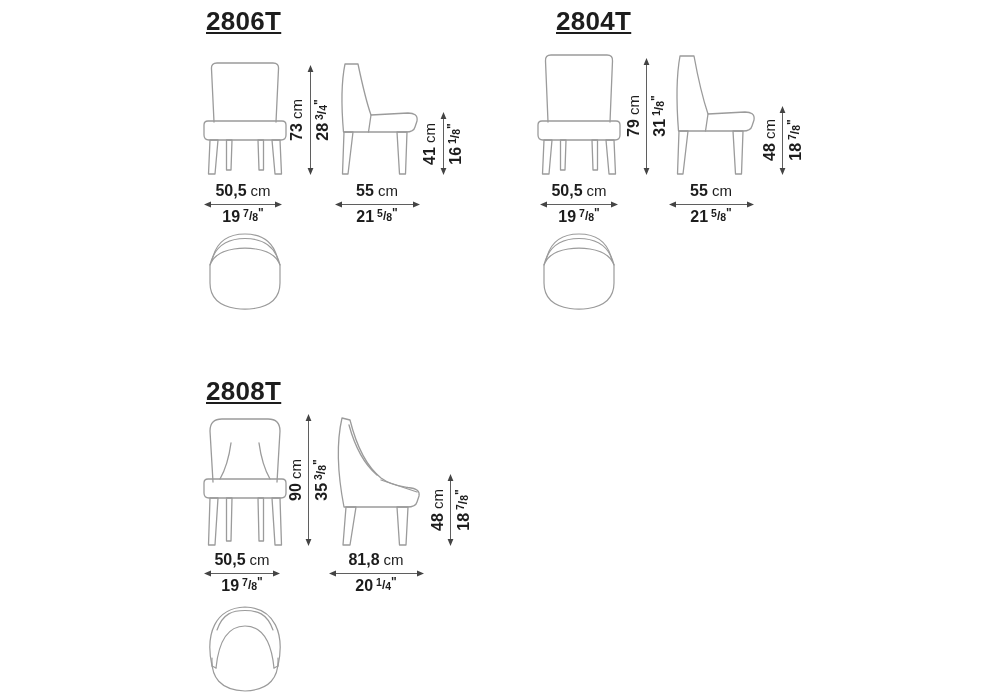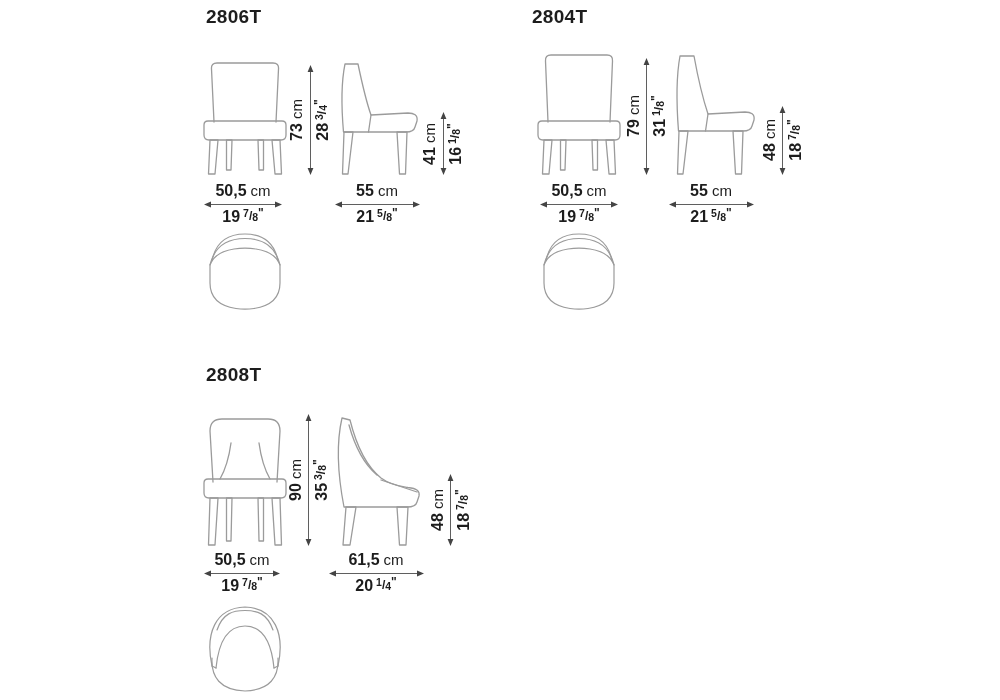--- a/index.html
+++ b/index.html
@@ -1,20 +1,20 @@
 <!DOCTYPE html>
 <html><head>
 <meta charset="utf-8">
 <style>
   html,body { margin:0; padding:0; background:#fff; }
   body { font-family:"Liberation Sans", sans-serif; color:#1d1d1d;
          -webkit-font-smoothing:antialiased; }
   #page { position:relative; width:1000px; height:700px; background:#ffffff; overflow:hidden; }
   .section { position:absolute; inset:0; }
-  .title { position:absolute; font-size:19px; font-weight:700; letter-spacing:.3px; }
+  .title { position:absolute; font-size:26px; font-weight:700; letter-spacing:.3px;text-decoration:underline; }
   .dw { position:absolute; }            
   .dim { position:absolute; }           
   .vtext { position:absolute; white-space:nowrap; transform:translate(-50%,-50%) rotate(-90deg); }
   .htext { position:absolute; white-space:nowrap; transform:translate(-50%,-50%); }
   .cmnum  { font-weight:700; font-size:16px; }
   .cmunit { font-size:15px; margin-left:4px; }
   .inwhole{ font-weight:700; font-size:16px; }
   .frac   { font-weight:700; font-size:10.5px; margin-left:3px; }
   .fnum   { vertical-align:5px; }
   .fslash { font-size:12px; vertical-align:2px; }
@@ -84,21 +84,21 @@
     <svg class="dw" style="left:204px; top:231px" width="82" height="82" viewBox="0 0 82 82">
       <g fill="none" stroke="#9b9b9b" stroke-width="1.2" stroke-linejoin="round" stroke-linecap="round">
         <path d="M8,30 C12,9 25,3 41,3 C57,3 70,9 74,30"></path>
         <path d="M6,34 C11,13 26,7.5 41,7.5 C56,7.5 71,13 76,34"></path>
         <path d="M6,34 C10,23 20,19.5 30,18 C37,17 45,17 52,18 C62,19.5 72,23 76,34 L76,52 C76,69 63,75.5 50,77.5 C44,78.4 38,78.4 32,77.5 C19,75.5 6,69 6,52 Z"></path>
       </g>
     </svg>
   </div>
 
   <div class="section">
-    <div class="title" style="left:532px; top:6px">2804T</div>
+    <div class="title" style="left:556px; top:6px">2804T</div>
 
     <svg class="dw" style="left:537px; top:51px" width="84" height="124" viewBox="0 0 84 124">
       <g fill="none" stroke="#9b9b9b" stroke-width="1.3" stroke-linejoin="round" stroke-linecap="round">
         <path d="M11,71 L8.5,10 Q8,4 14,4 L70,4 Q76,4 75.5,10 L73,71"></path>
         <path d="M5,70 L79,70 Q83,70 83,74 L83,84 Q83,89 78,89 L6,89 Q1,89 1,84 L1,74 Q1,70 5,70 Z"></path>
         <path d="M7,89 L15,89 L12,123 L5.5,123 Z"></path>
         <path d="M23.5,89 L29,89 L28,119 L23.5,119 Z"></path>
         <path d="M55,89 L60.5,89 L60.5,119 L56,119 Z"></path>
         <path d="M69,89 L77,89 L78.5,123 L72,123 Z"></path>
       </g>
@@ -148,21 +148,21 @@
     <svg class="dw" style="left:538px; top:231px" width="82" height="82" viewBox="0 0 82 82">
       <g fill="none" stroke="#9b9b9b" stroke-width="1.2" stroke-linejoin="round" stroke-linecap="round">
         <path d="M8,30 C12,9 25,3 41,3 C57,3 70,9 74,30"></path>
         <path d="M6,34 C11,13 26,7.5 41,7.5 C56,7.5 71,13 76,34"></path>
         <path d="M6,34 C10,23 20,19.5 30,18 C37,17 45,17 52,18 C62,19.5 72,23 76,34 L76,52 C76,69 63,75.5 50,77.5 C44,78.4 38,78.4 32,77.5 C19,75.5 6,69 6,52 Z"></path>
       </g>
     </svg>
   </div>
 
   <div class="section">
-    <div class="title" style="left:206px; top:364px">2808T</div>
+    <div class="title" style="left:206px; top:376px">2808T</div>
 
     <svg class="dw" style="left:203px; top:413px" width="84" height="133" viewBox="0 0 84 133">
       <g fill="none" stroke="#9b9b9b" stroke-width="1.3" stroke-linejoin="round" stroke-linecap="round">
         <path d="M10,69 L7,18 Q7,6 19,6 L65,6 Q77,6 77,18 L74,69"></path>
         <path d="M28,30 Q25,52 17,66"></path>
         <path d="M56,30 Q59,52 67,66"></path>
         <path d="M5,66 L79,66 Q83,66 83,70 L83,80 Q83,85 78,85 L6,85 Q1,85 1,80 L1,70 Q1,66 5,66 Z"></path>
         <path d="M7,85 L15,85 L12,132 L5.5,132 Z"></path>
         <path d="M23.5,85 L29,85 L28,128 L23.5,128 Z"></path>
         <path d="M55,85 L60.5,85 L60.5,128 L56,128 Z"></path>
@@ -202,21 +202,21 @@
       <path d="M76,4.5 L69,1.6 L69,7.4 Z" fill="#444"></path>
     </svg>
     <div class="htext" style="left:242px; top:560px"><span class="cmnum">50,5</span><span class="cmunit">cm</span></div>
     <div class="htext" style="left:242px; top:585px"><span class="inwhole">19</span><span class="frac"><span class="fnum">7</span><span class="fslash">/</span><span class="fden">8</span></span><span class="imark">"</span></div>
 
     <svg class="dim" style="left:329px; top:569px" width="95" height="9" viewBox="0 0 95 9">
       <line x1="5" y1="4.5" x2="90" y2="4.5" stroke="#5f5f5f" stroke-width="1"></line>
       <path d="M0,4.5 L7,1.6 L7,7.4 Z" fill="#444"></path>
       <path d="M95,4.5 L88,1.6 L88,7.4 Z" fill="#444"></path>
     </svg>
-    <div class="htext" style="left:376px; top:560px"><span class="cmnum">61,5</span><span class="cmunit">cm</span></div>
+    <div class="htext" style="left:376px; top:560px"><span class="cmnum">81,8</span><span class="cmunit">cm</span></div>
     <div class="htext" style="left:376px; top:585px"><span class="inwhole">20</span><span class="frac"><span class="fnum">1</span><span class="fslash">/</span><span class="fden">4</span></span><span class="imark">"</span></div>
 
     <svg class="dw" style="left:203px; top:600px" width="84" height="96" viewBox="0 0 84 96">
       <g fill="none" stroke="#9b9b9b" stroke-width="1.2" stroke-linejoin="round" stroke-linecap="round">
         <path d="M9,66 C2,34 12,8 42,7 C72,8 82,34 75,66"></path>
         <path d="M14,30 C20,13 30,10.5 42,10.5 C54,10.5 64,13 70,30"></path>
         <path d="M13,68 C16,38 27,26 42,26 C57,26 68,38 71,68"></path>
         <path d="M9,58 C8,77 17,90 42,91 C67,90 76,77 75,58"></path>
         <path d="M9,66 L13,68"></path>
         <path d="M75,66 L71,68"></path>

